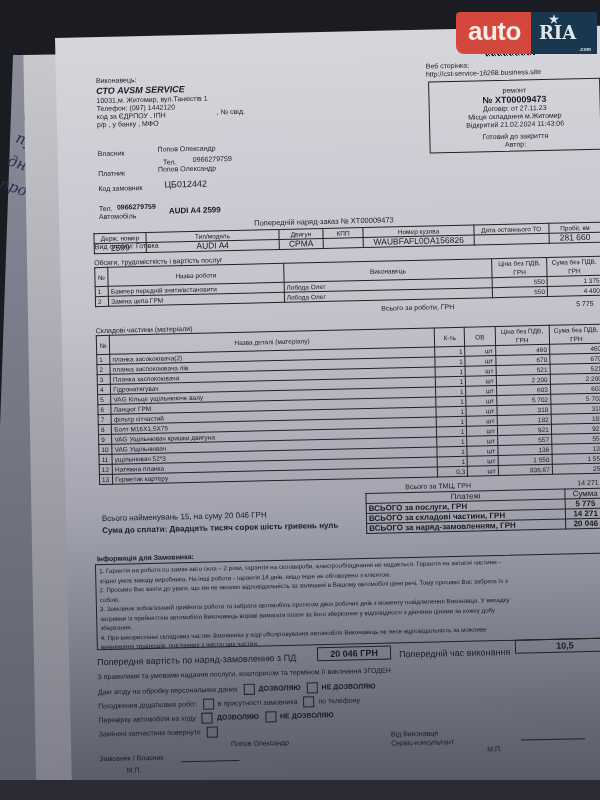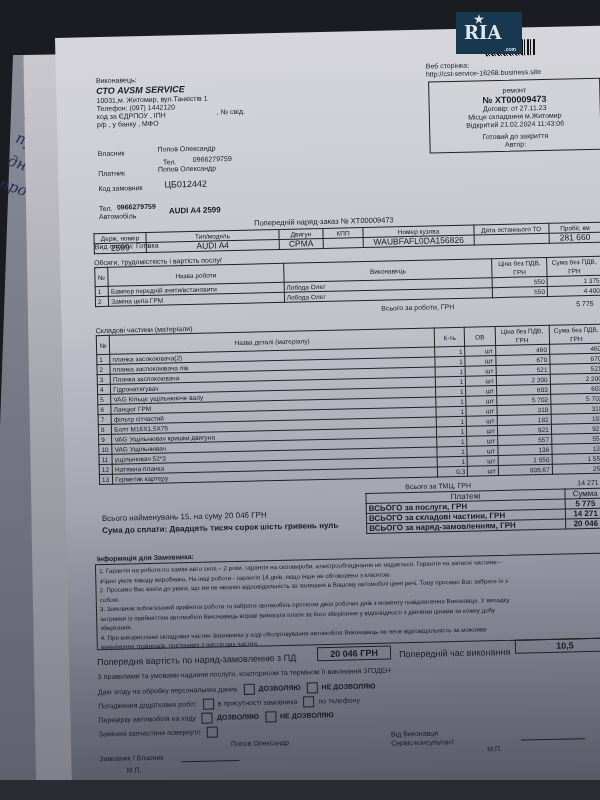--- a/index.html
+++ b/index.html
@@ -319,18 +319,19 @@
   <div class="t" style="left:55px;top:730px;">М.П.</div>
   <div class="t" style="left:320px;top:700px;">Від Виконавця</div>
   <div class="t" style="left:320px;top:709px;">Сервіс-консультант</div>
   <div style="position:absolute;left:450px;top:712px;width:64px;border-top:1px solid #222;"></div>
   <div class="t" style="left:416px;top:717px;">М.П.</div>
 </div>
 
 <div class="bottom-dark"></div>
 
 <div class="logo">
+  <div class="auto">auto</div>
   <div class="ria">
     <span class="star">★</span>
     <span>RIA</span>
     <span class="com">.com</span>
   </div>
 </div>
 
 </body></html>

